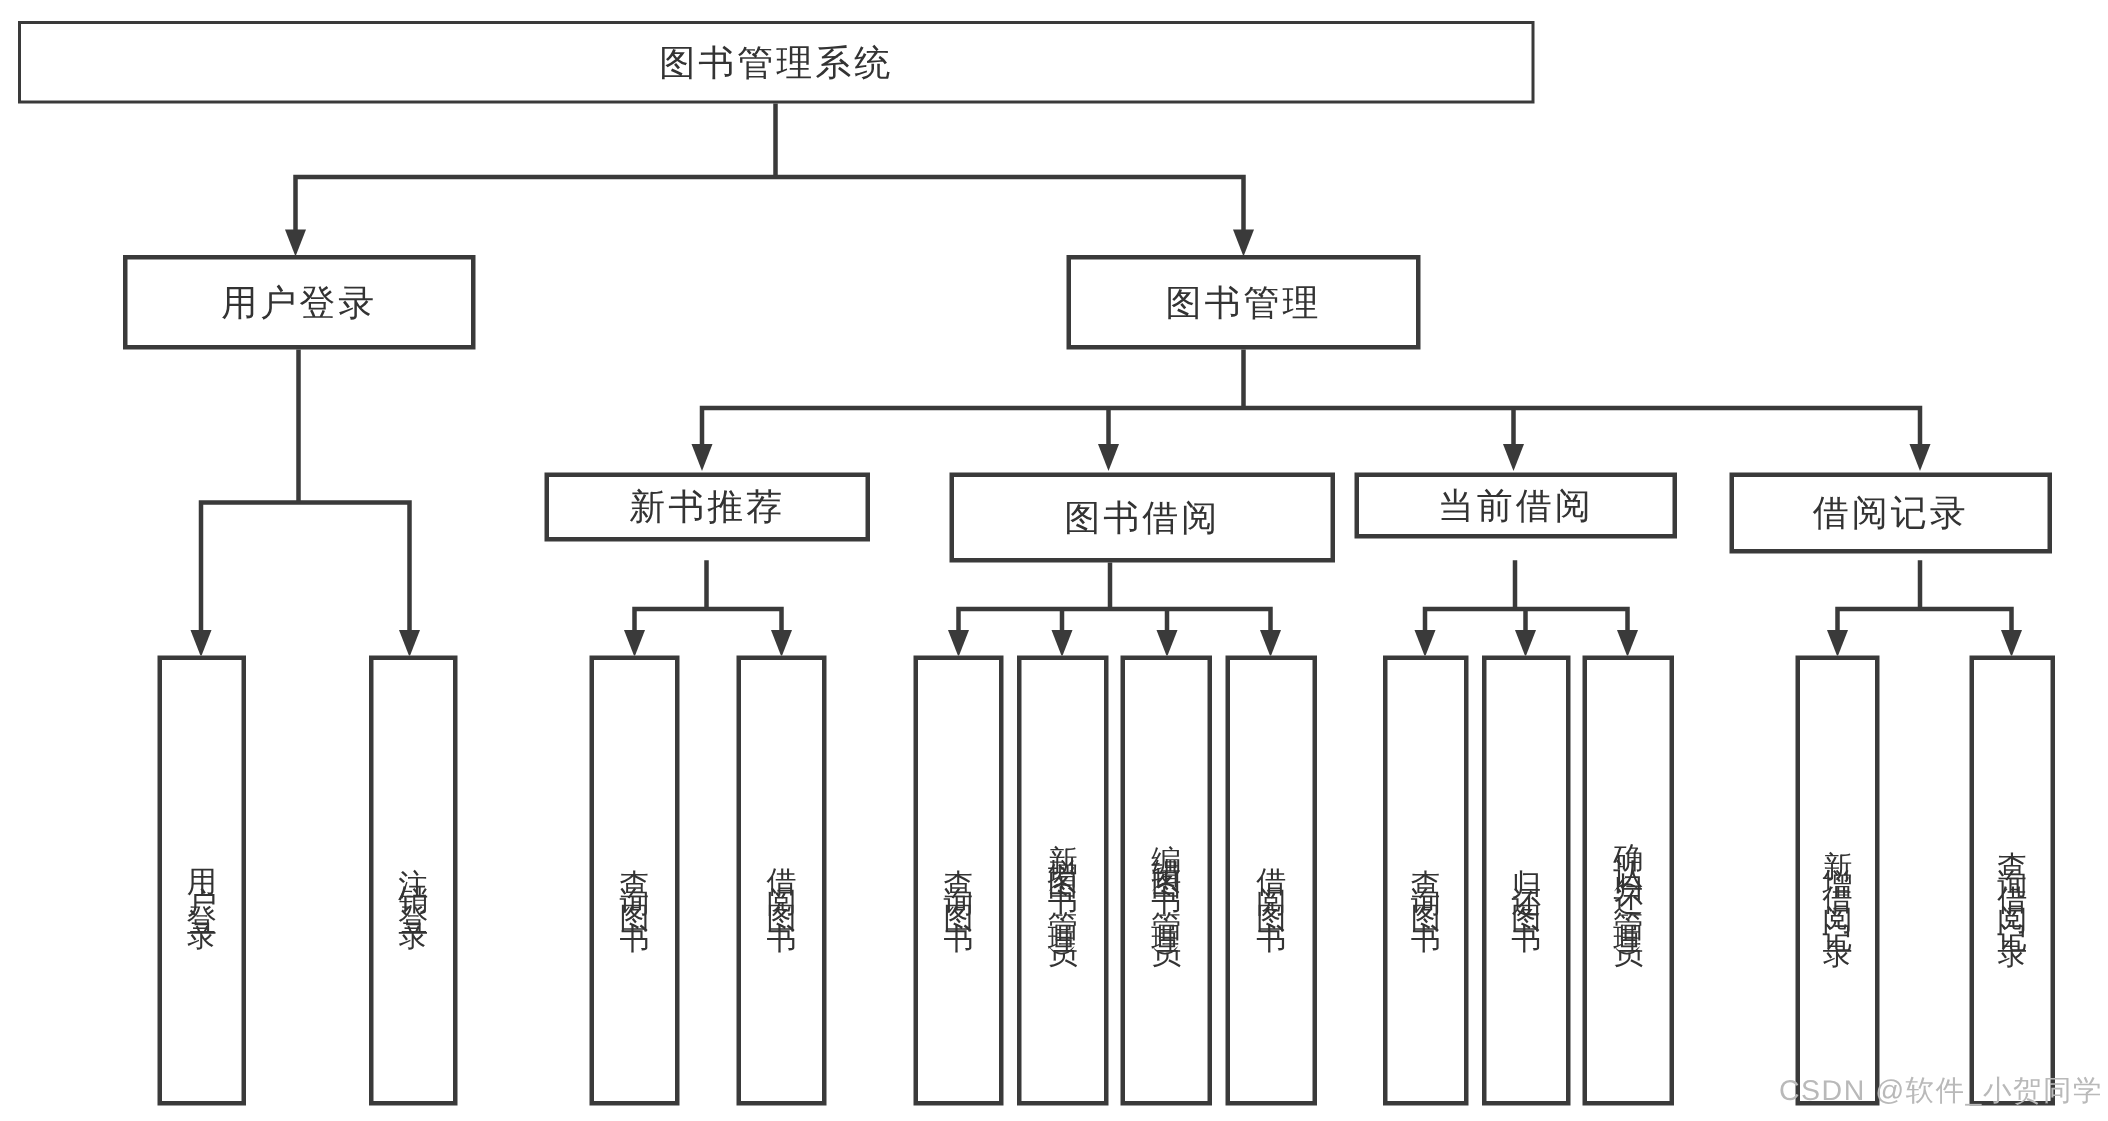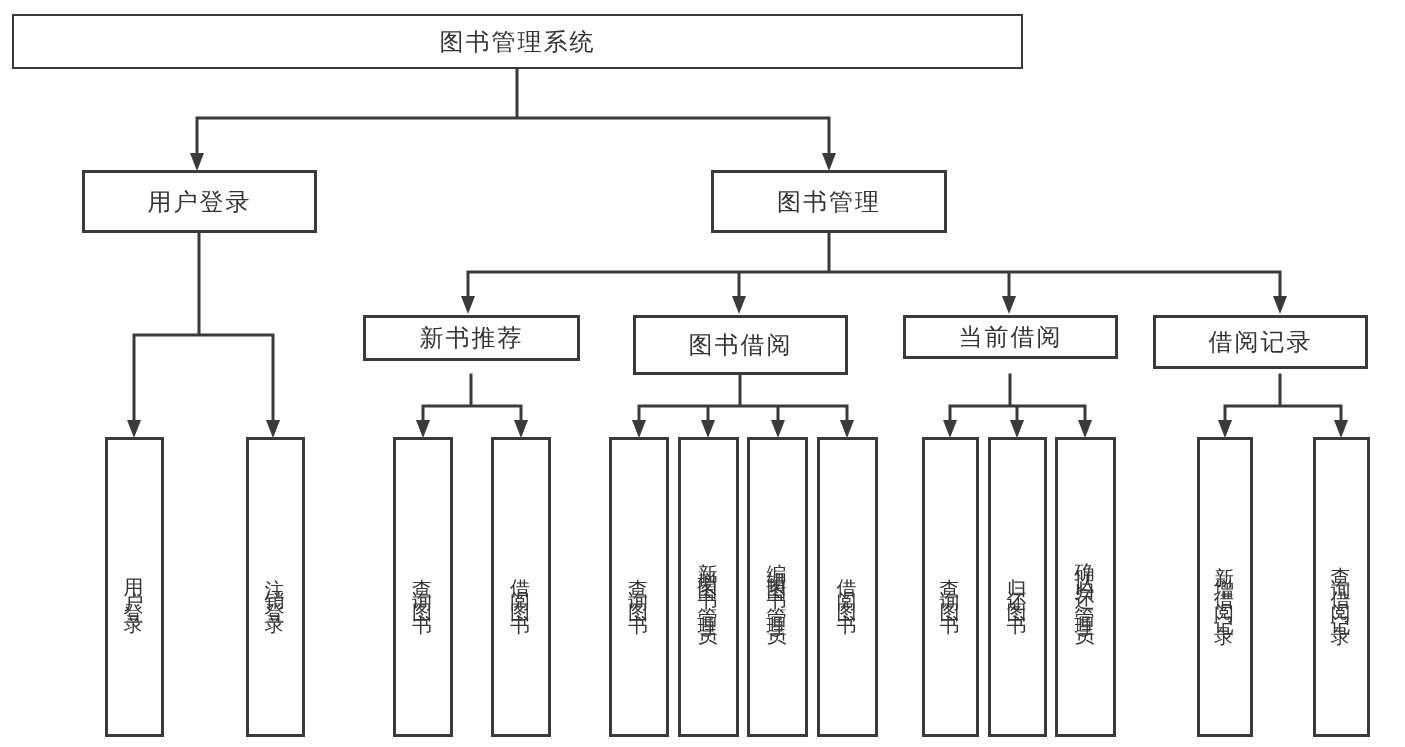--- a/index.html
+++ b/index.html
@@ -102,21 +102,21 @@
   <div class="node" style="left:82px;top:170px;width:235px;height:63px">
     <span>用户登录</span>
   </div>
   <div class="node" style="left:711px;top:170px;width:236px;height:63px">
     <span>图书管理</span>
   </div>
 
   <div class="node" style="left:363px;top:315px;width:217px;height:46px">
     <span>新书推荐</span>
   </div>
-  <div class="node" style="left:633px;top:315px;width:215px;height:60px">
+  <div class="node" style="left:633px;top:315px;width:257px;height:60px">
     <span>图书借阅</span>
   </div>
   <div class="node" style="left:903px;top:315px;width:215px;height:44px">
     <span>当前借阅</span>
   </div>
   <div class="node" style="left:1153px;top:315px;width:215px;height:54px">
     <span>借阅记录</span>
   </div>
 
   <div class="node v" style="left:105px;top:437px;width:59px;height:300px">
@@ -156,14 +156,15 @@
     <span>确认归还（管理员）</span>
   </div>
 
   <div class="node v" style="left:1197px;top:437px;width:56px;height:300px">
     <span>新增借阅记录</span>
   </div>
   <div class="node v" style="left:1313px;top:437px;width:57px;height:300px">
     <span>查询借阅记录</span>
   </div>
 
+  <div class="watermark">CSDN @软件_小贺同学</div>
 
 </div>
 
 </body></html>

